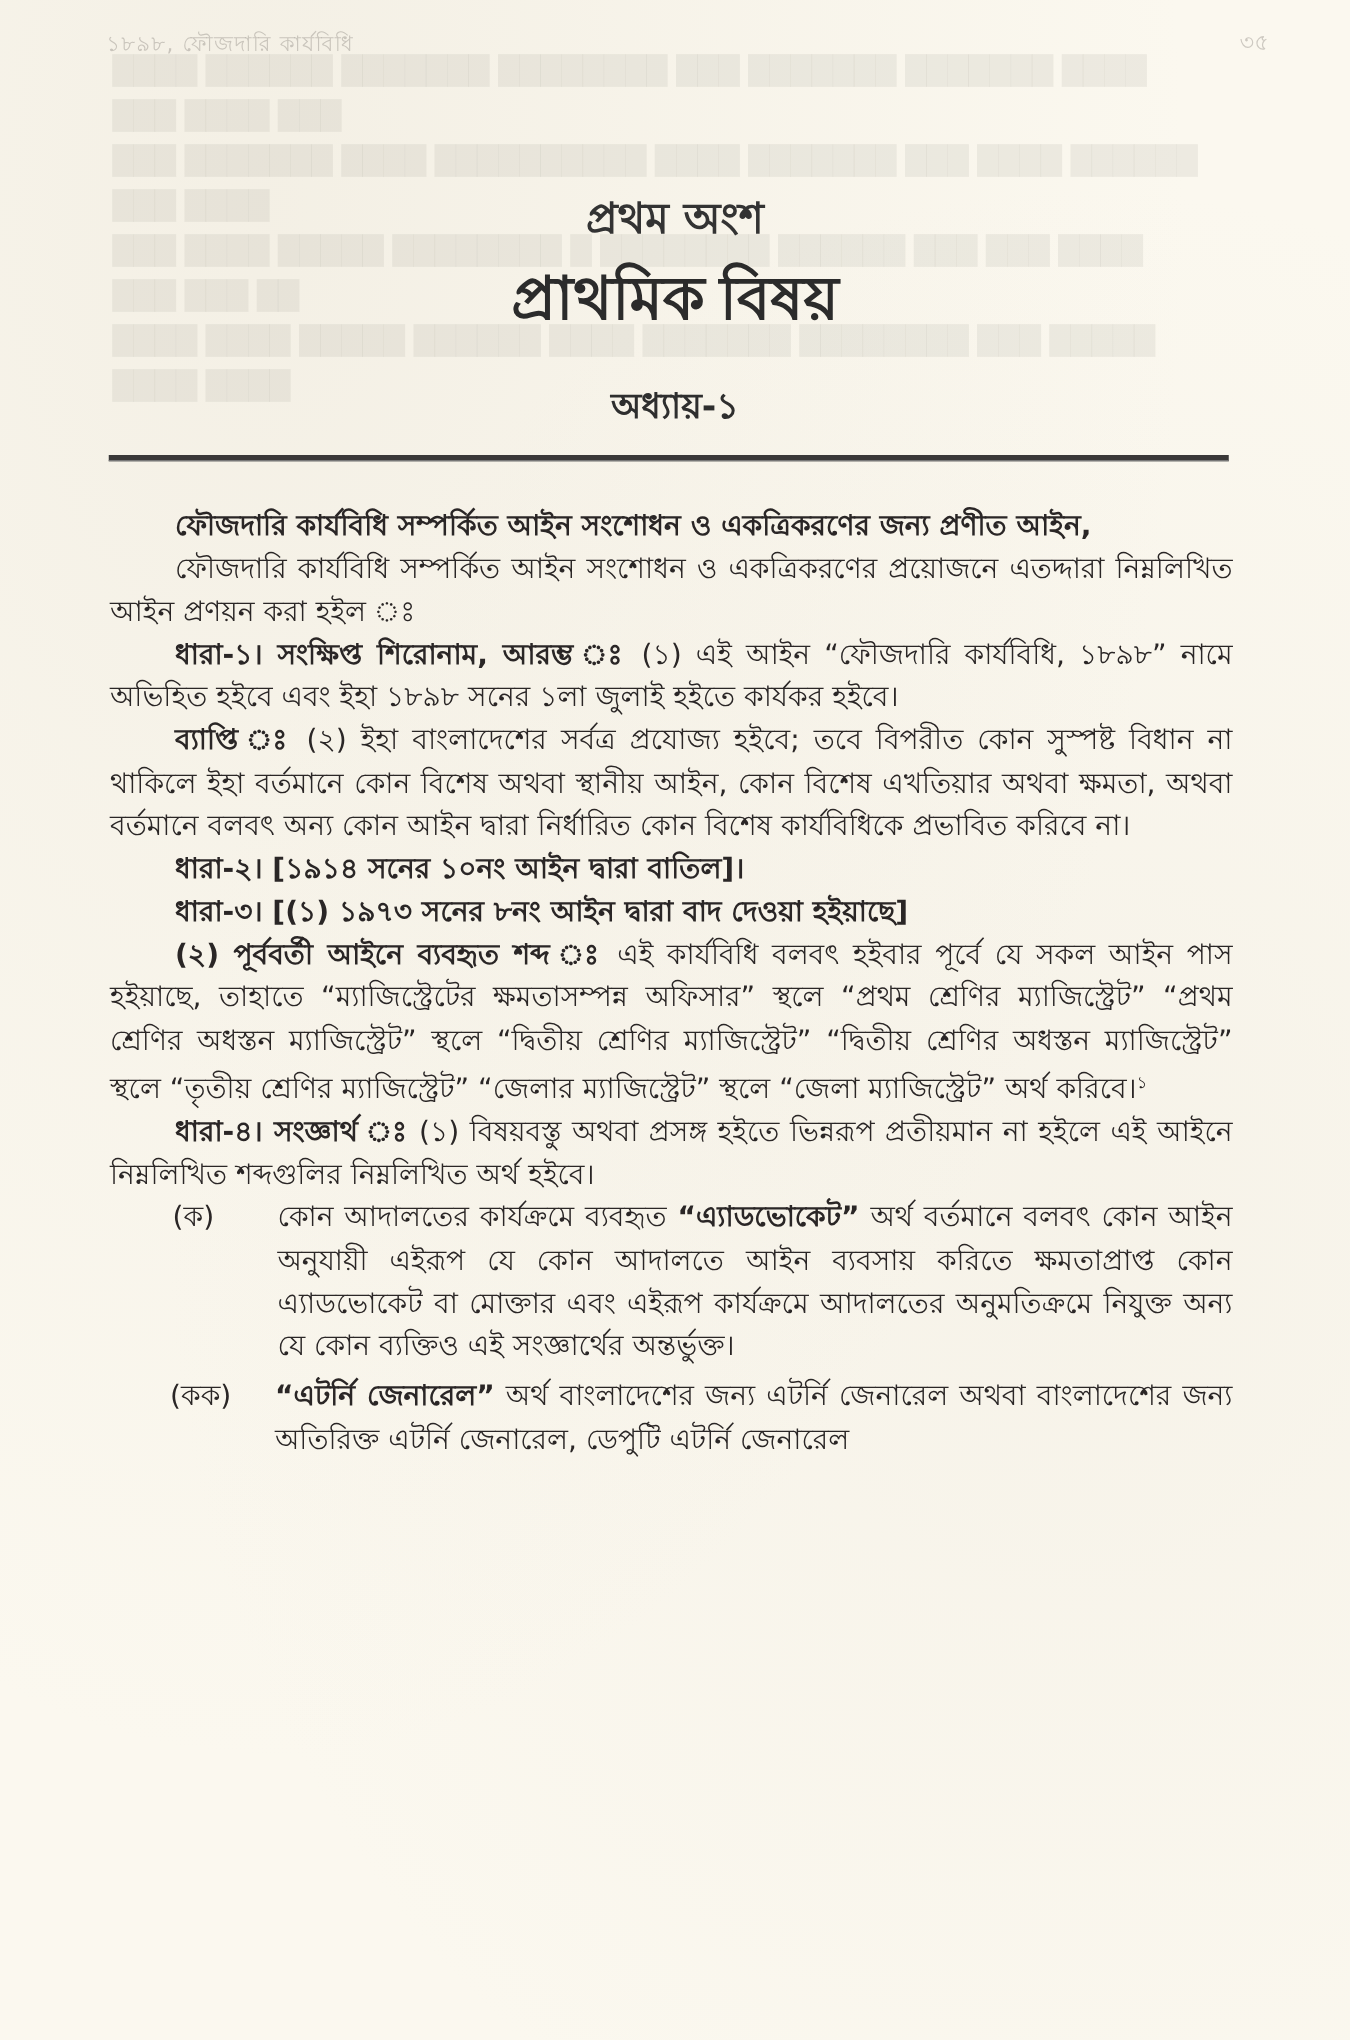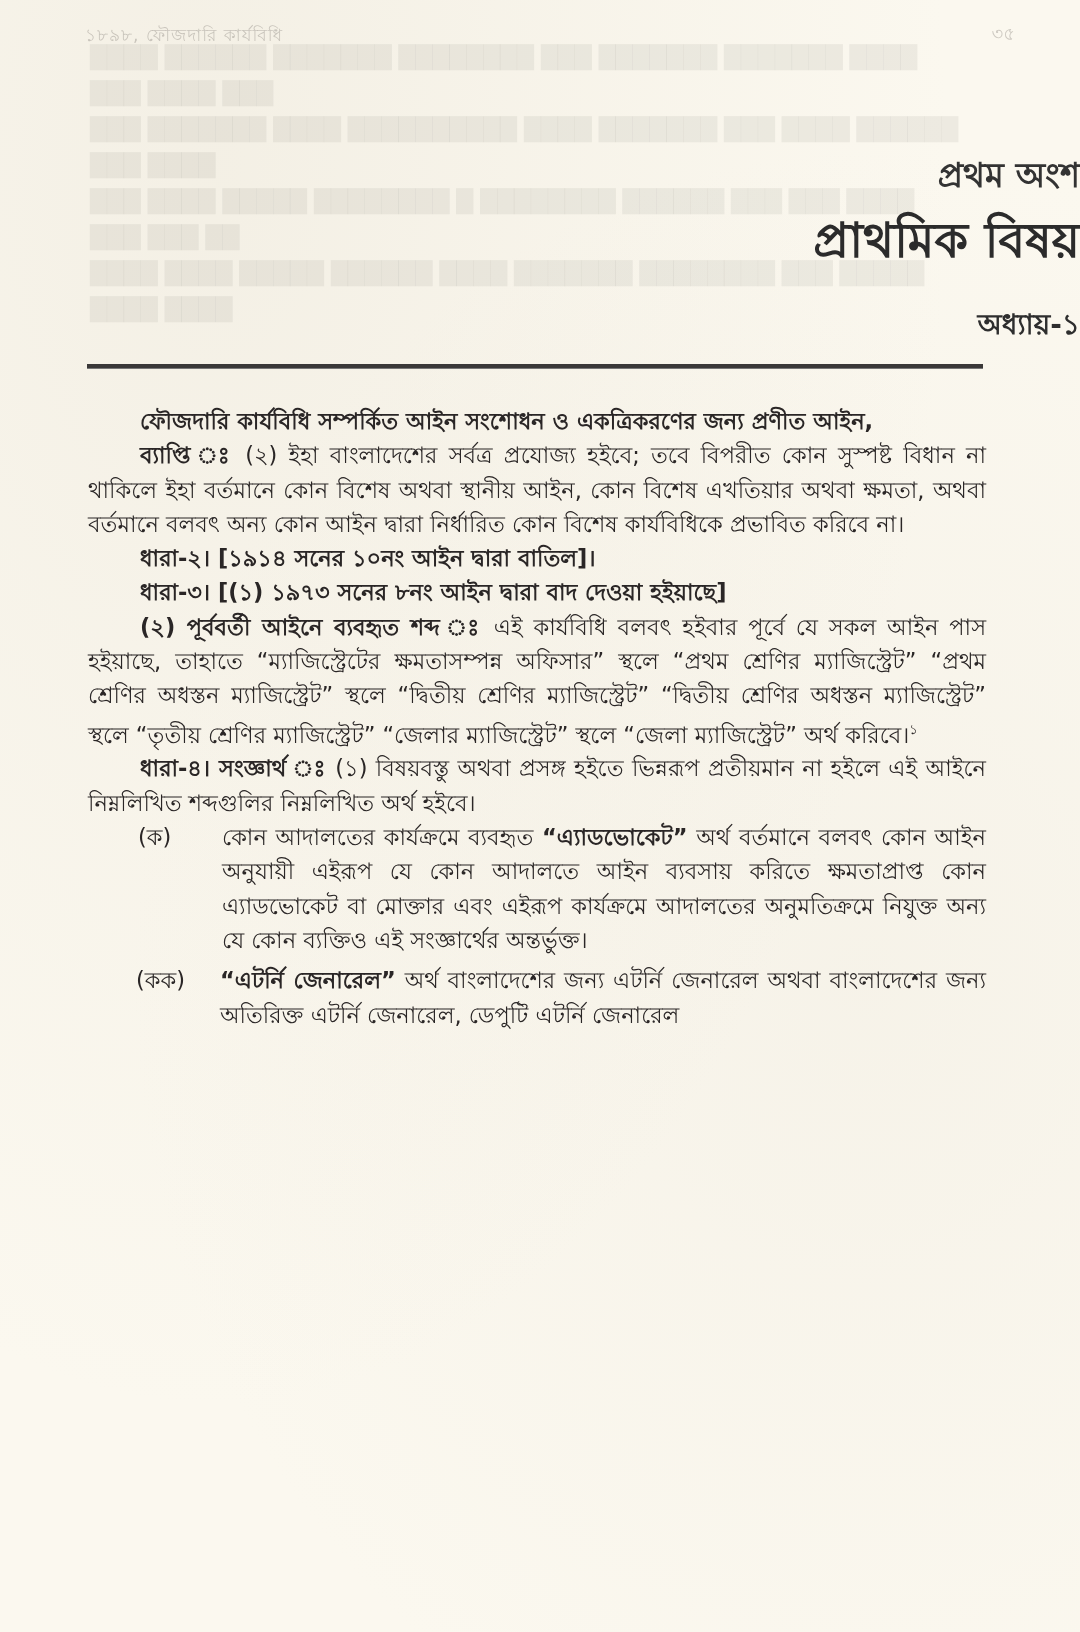--- a/index.html
+++ b/index.html
@@ -23,23 +23,23 @@
       pointer-events: none; user-select: none;
     }
     .running-head {
       position: absolute; top: 22px; left: 85px;
       font-size: 17px; color: rgba(120,115,110,0.35); letter-spacing: 1px;
     }
     .page-number {
       position: absolute; top: 20px; right: 65px;
       font-size: 18px; color: rgba(120,115,110,0.35); font-family: Liberation Mono, monospace;
     }
-    .headings { position: absolute; top: 150px; left: 0; width: 1080px; text-align: right; }
+    .headings { position: absolute; top: 150px; left: 0; width: 1080px; text-align: center; }
     .part-title { font-size: 34px; font-weight: bold; color: #333; margin: 0; line-height: 50px; }
-    .main-title { font-size: 48px; font-weight: bold; color: #2b2b2b; margin: 8px 0 0 0; line-height: 64px; }
+    .main-title { font-size: 48px; font-weight: bold; color: #2b2b2b; margin: 8px 0 0 0; line-height: 64px; font-family: Liberation Serif, serif; }
     .chapter-title { font-size: 28px; font-weight: bold; color: #2e2e2e; margin: 30px 0 0 0; line-height: 46px; }
     .rule {
       position: absolute; left: 87px; width: 896px; top: 364px;
       height: 4px; background: #3a3838; border-bottom: 1px solid #777;
     }
     .body {
       position: absolute; left: 88px; width: 898px; top: 404px;
       font-size: 22.5px; line-height: 34.3px; text-align: justify;
       text-align-last: left;
     }
@@ -72,21 +72,23 @@
     <h2 class="part-title">প্রথম অংশ</h2>
     <h1 class="main-title">প্রাথমিক বিষয়</h1>
     <h3 class="chapter-title">অধ্যায়-১</h3>
   </div>
 
   <div class="rule"></div>
 
   <div class="body">
 
     <p class="indent b">ফৌজদারি কার্যবিধি সম্পর্কিত আইন সংশোধন ও একত্রিকরণের জন্য প্রণীত আইন,</p>
+    <p class="indent">ফৌজদারি কার্যবিধি সম্পর্কিত আইন সংশোধন ও একত্রিকরণের প্রয়োজনে এতদ্দারা নিম্নলিখিত আইন প্রণয়ন করা হইল ঃ</p>
 
+    <p class="indent"><span class="b">ধারা-১। সংক্ষিপ্ত শিরোনাম, আরম্ভ ঃ</span> <span>(১) এই আইন “ফৌজদারি কার্যবিধি, ১৮৯৮” নামে অভিহিত হইবে এবং ইহা ১৮৯৮ সনের ১লা জুলাই হইতে কার্যকর হইবে।</span></p>
 
     <p class="indent"><span class="b">ব্যাপ্তি ঃ</span> <span>(২) ইহা বাংলাদেশের সর্বত্র প্রযোজ্য হইবে; তবে বিপরীত কোন সুস্পষ্ট বিধান না থাকিলে ইহা বর্তমানে কোন বিশেষ অথবা স্থানীয় আইন, কোন বিশেষ এখতিয়ার অথবা ক্ষমতা, অথবা বর্তমানে বলবৎ অন্য কোন আইন দ্বারা নির্ধারিত কোন বিশেষ কার্যবিধিকে প্রভাবিত করিবে না।</span></p>
 
     <p class="indent b">ধারা-২। [১৯১৪ সনের ১০নং আইন দ্বারা বাতিল]।</p>
 
     <p class="indent b">ধারা-৩। [(১) ১৯৭৩ সনের ৮নং আইন দ্বারা বাদ দেওয়া হইয়াছে]</p>
 
     <p class="indent"><span class="b">(২) পূর্ববর্তী আইনে ব্যবহৃত শব্দ ঃ</span> <span>এই কার্যবিধি বলবৎ হইবার পূর্বে যে সকল আইন পাস হইয়াছে, তাহাতে “ম্যাজিস্ট্রেটের ক্ষমতাসম্পন্ন অফিসার” স্থলে “প্রথম শ্রেণির ম্যাজিস্ট্রেট” “প্রথম শ্রেণির অধস্তন ম্যাজিস্ট্রেট” স্থলে “দ্বিতীয় শ্রেণির ম্যাজিস্ট্রেট” “দ্বিতীয় শ্রেণির অধস্তন ম্যাজিস্ট্রেট” স্থলে “তৃতীয় শ্রেণির ম্যাজিস্ট্রেট” “জেলার ম্যাজিস্ট্রেট” স্থলে “জেলা ম্যাজিস্ট্রেট” অর্থ করিবে।</span><span class="sup">১</span></p>
 
     <p class="indent"><span class="b">ধারা-৪। সংজ্ঞার্থ ঃ</span> <span>(১) বিষয়বস্তু অথবা প্রসঙ্গ হইতে ভিন্নরূপ প্রতীয়মান না হইলে এই আইনে নিম্নলিখিত শব্দগুলির নিম্নলিখিত অর্থ হইবে।</span></p>

